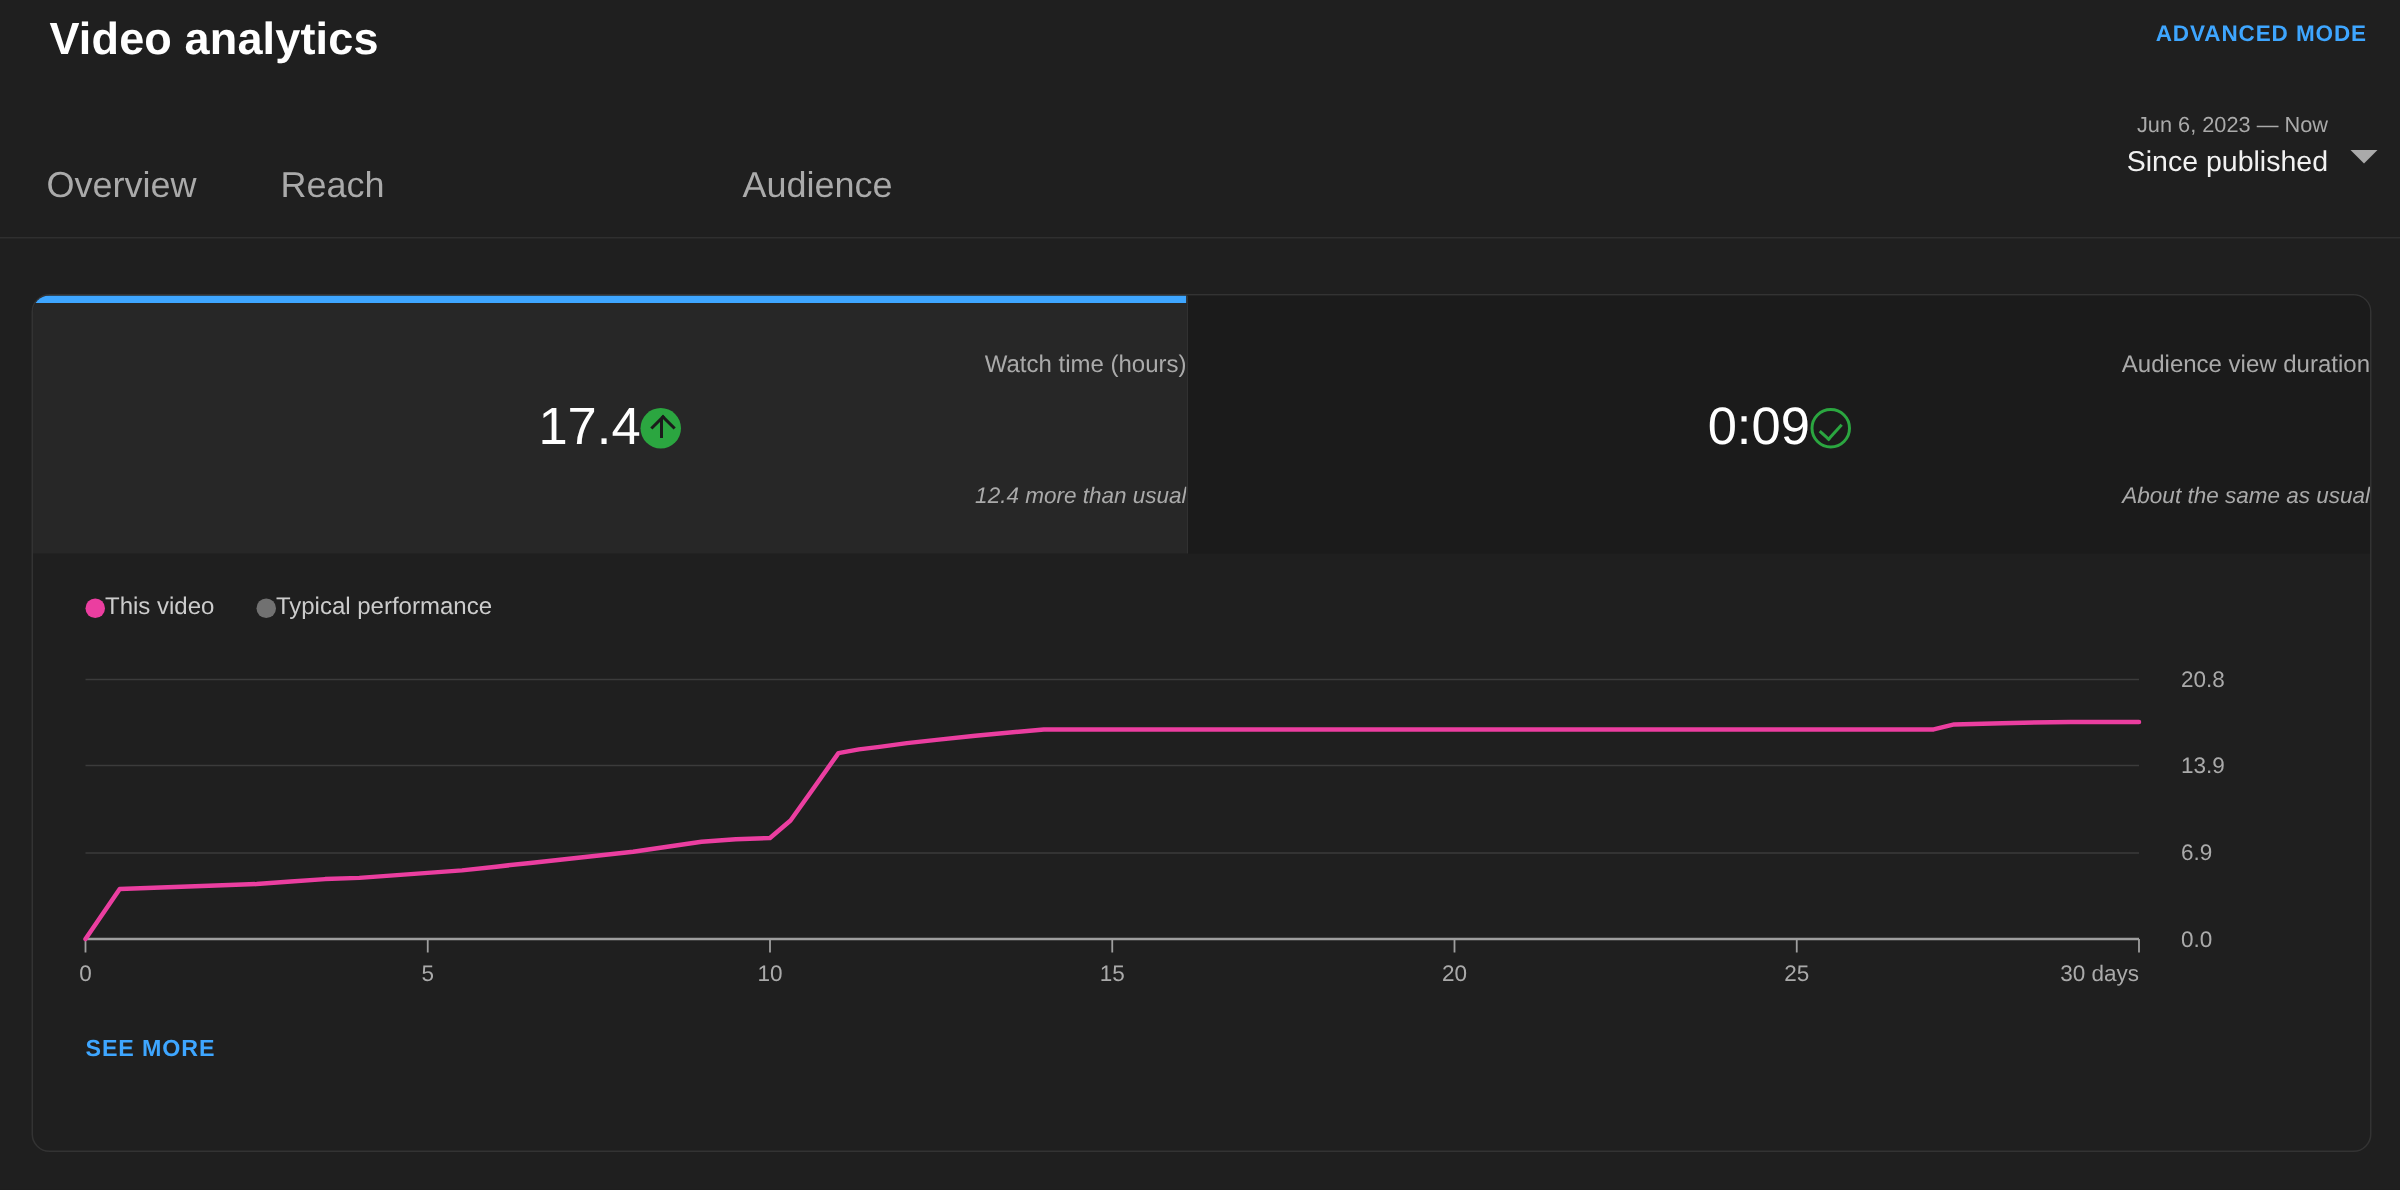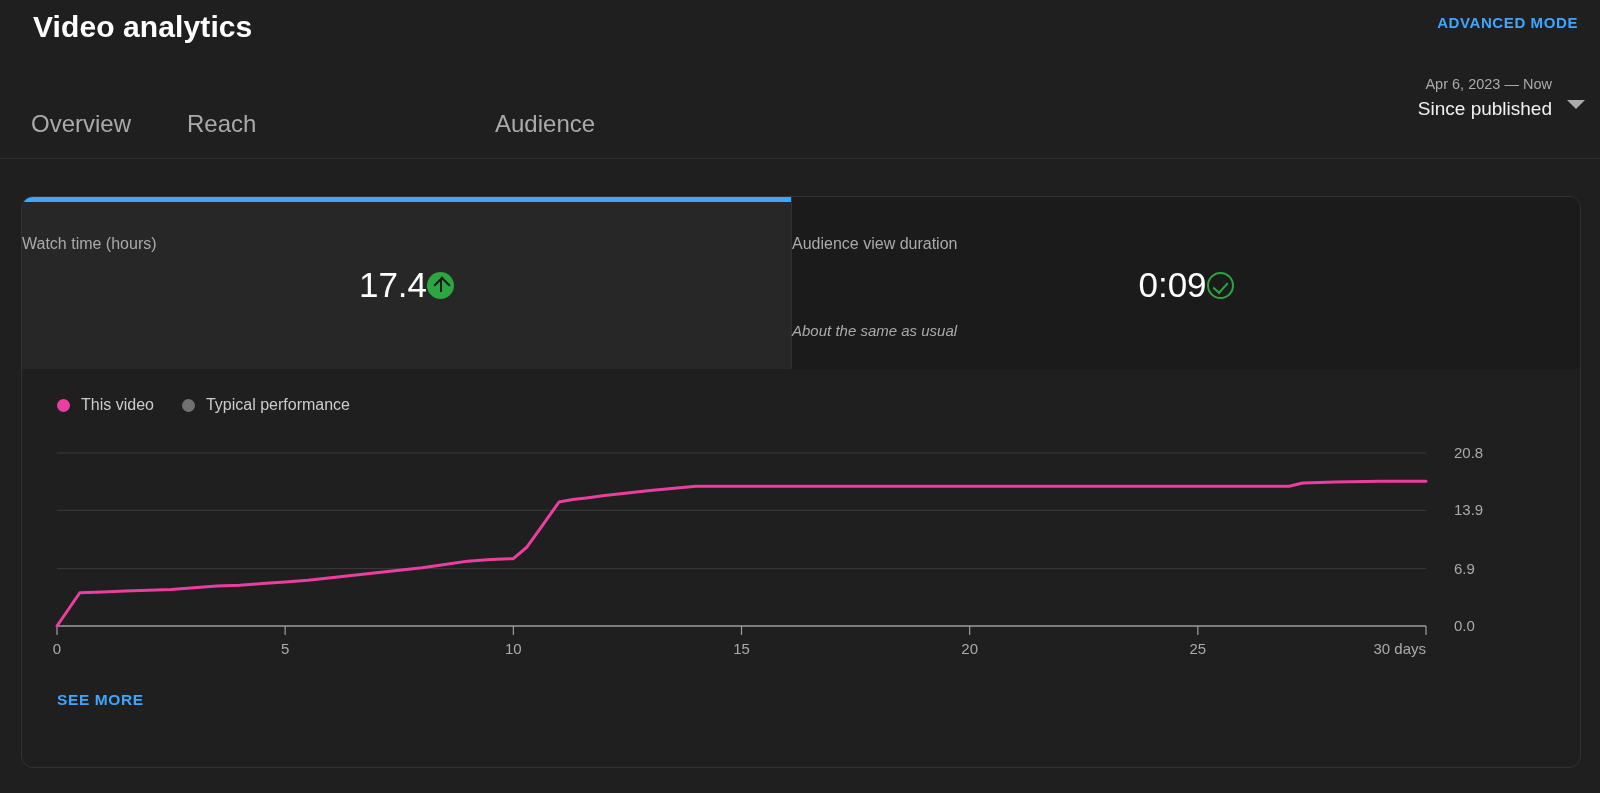--- a/index.html
+++ b/index.html
@@ -73,21 +73,21 @@
     overflow: hidden;
   }
 
   
   .metric-row {
     position: absolute; left: 0; top: 0; width: 100%; height: 172px;
     display: flex;
   }
   .metric-tile {
     position: relative; height: 172px;
-    text-align: left;
+    text-align: right;
     cursor: pointer;
     padding-top: 36px;
   }
   .metric-tile.selected {
     width: 770px;
     background: #272727;
     border-top: 5px solid #3ea6ff;
     padding-top: 31px;
   }
   .metric-tile.unselected {
@@ -132,21 +132,21 @@
   .metric-compare {
     font-size: 15px; color: #aaaaaa; font-style: italic;
     margin-top: 14px; line-height: 20px;
   }
 
   
   .legend {
     position: absolute; left: 35px; top: 198px;
     display: flex; align-items: center; gap: 28px;
   }
-  .legend-item { display: flex; align-items: center; gap: 11px; cursor: pointer; }
+  .legend-item { display: flex; align-items: center; cursor: pointer; }
   .legend-dot { width: 13px; height: 13px; border-radius: 50%; flex: none; }
   .legend-label { font-size: 16px; color: #cccccc; line-height: 20px; }
 
   
   .chart-wrap {
     position: absolute; left: 0; top: 234px;
     width: 1560px; height: 230px;
   }
   .chart-svg { display: block; }
   .axis-text {
@@ -161,21 +161,21 @@
     letter-spacing: 0.6px; cursor: pointer;
   }
 </style>
 </head>
 <body>
 
 <div class="page-title">Video analytics</div>
 <div class="advanced-mode">ADVANCED MODE</div>
 
 <div class="date-range">
-  <div class="range-sub">Apr 6, 2023 — Now</div>
+  <div class="range-sub">Jun 6, 2023 — Now</div>
   <div class="range-main">Since published</div>
 </div>
 <div class="range-caret"></div>
 
 <div class="tabs">
   <div class="tab" style="left:31px;">
     <span>Overview</span>
   </div>
   <div class="tab" style="left:187px;">
     <span>Reach</span>
@@ -188,20 +188,21 @@
 <div class="analytics-card">
 
   <div class="metric-row">
 
     <div class="metric-tile selected">
       <div class="metric-label">Watch time (hours)</div>
       <div class="metric-value-row">
         <span class="metric-value">17.4</span>
         <span class="icon-arrow-up"></span>
       </div>
+      <div class="metric-compare">12.4 more than usual</div>
     </div>
 
     <div class="metric-tile unselected">
       <div class="metric-label">Audience view duration</div>
       <div class="metric-value-row">
         <span class="metric-value">0:09</span>
         <span class="icon-check-circle"></span>
       </div>
       <div class="metric-compare">About the same as usual</div>
     </div>

